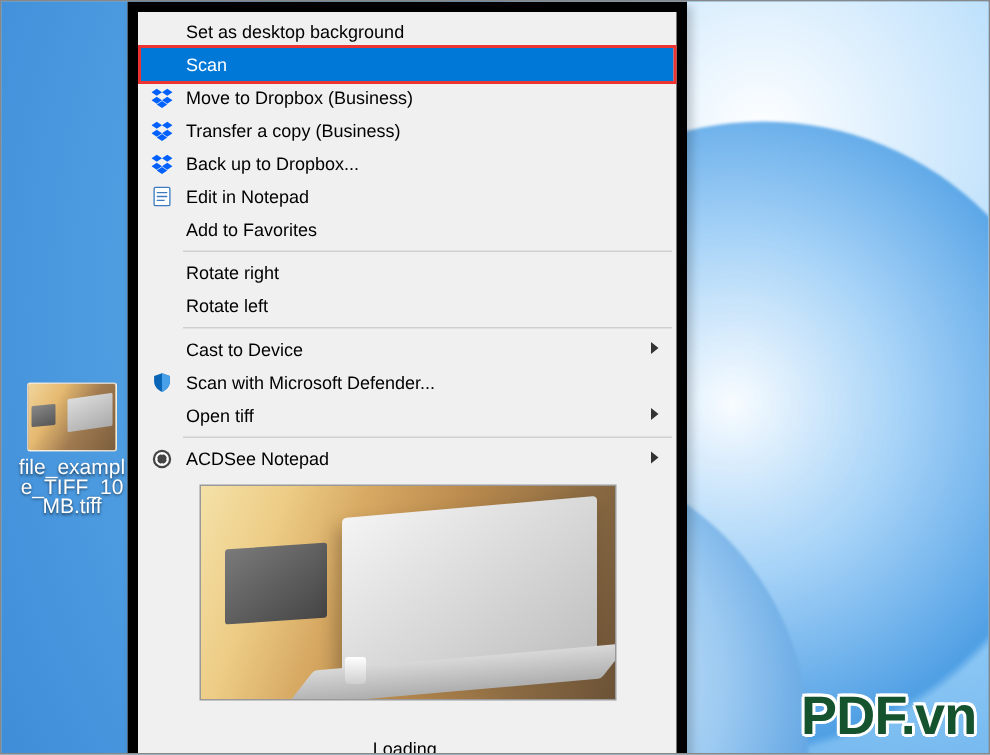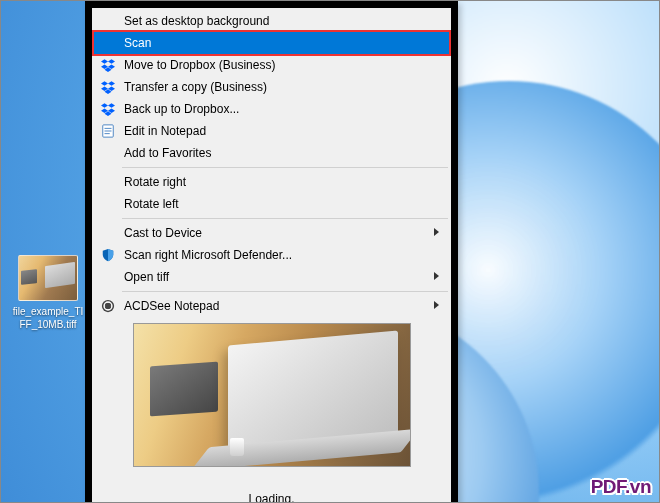--- a/index.html
+++ b/index.html
@@ -40,21 +40,21 @@
     background: radial-gradient(circle at 50% 40%, #eff8ff, #9ccaf1 45%, #3f8fda 80%, transparent 82%);
   }
 
   
   .desktop-icon {
     position: absolute;
     left: 10px; top: 254px;
     width: 74px;
     text-align: center;
     color: #fff;
-    font-size: 10px;
+    font-size: 14px;
     text-shadow: 0 1px 2px rgba(0,0,0,.6);
     cursor: default;
   }
   .desktop-icon .thumb {
     width: 60px; height: 46px; margin: 0 auto 4px;
     background:
       linear-gradient(120deg, #f0d49b 0%, #e5b970 30%, #a07a50 60%, #7b5e3d 100%);
     border: 1px solid rgba(255,255,255,.7);
     border-radius: 2px;
     position: relative;
@@ -164,22 +164,22 @@
     text-align: center;
     padding: 25px 0 6px;
     color: #000;
   }
 
   
   .watermark {
     position: absolute;
     right: 8px; bottom: 4px;
     font-weight: 800;
-    font-size: 19px;
-    color: #701a75;
+    font-size: 36px;
+    color: #14532d;
     text-shadow:
       -1.5px -1.5px 0 #fff, 1.5px -1.5px 0 #fff,
       -1.5px 1.5px 0 #fff, 1.5px 1.5px 0 #fff,
       0 2px 0 #fff, 0 -2px 0 #fff, 2px 0 0 #fff, -2px 0 0 #fff;
     font-family: Arial, sans-serif;
     letter-spacing: -0.5px;
   }
 </style>
 </head>
 <body>
@@ -266,21 +266,21 @@
     <span class="arrow"></span>
   </div>
 
   <div class="menu-item">
     <span class="icon shield-icon">
       <svg viewBox="0 0 16 16">
           <path fill="#0864b6" d="M8 1 14 3v4c0 4-3 7-6 8-3-1-6-4-6-8V3z"></path>
           <path fill="#48a0e8" d="M8 1v14c3-1 6-4 6-8V3z"></path>
         </svg>
     </span>
-    <span>Scan right Microsoft Defender...</span>
+    <span>Scan with Microsoft Defender...</span>
   </div>
 
   <div class="menu-item">
     <span>Open tiff</span>
     <span class="arrow"></span>
   </div>
 
   <div class="separator"></div>
 
   <div class="menu-item">

